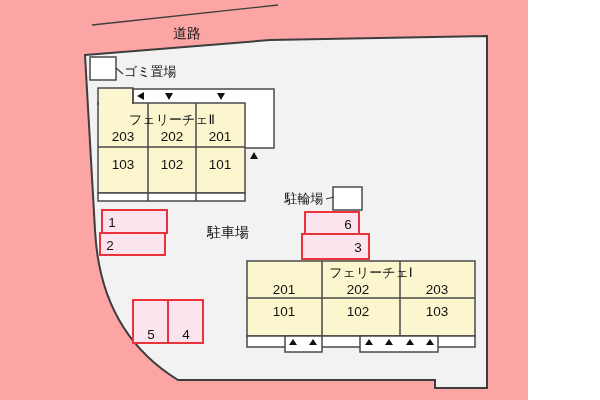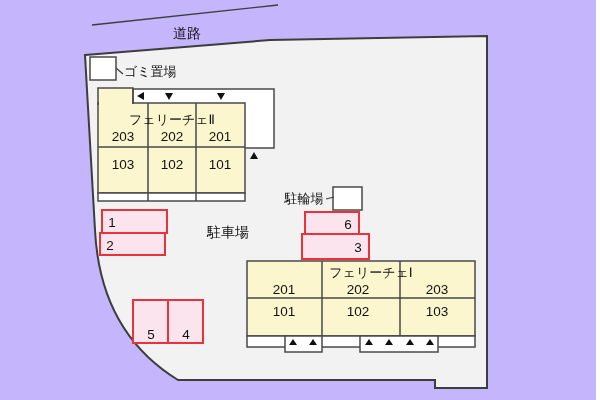--- a/index.html
+++ b/index.html
@@ -1,16 +1,16 @@
 <!DOCTYPE html>
 <html style="--outline: #3d3d3d; --property_fill: #f2f2f2; --building_fill: #fbf6cd; --building_border: #4a4a4a; --parking_fill: #fce4ee; --parking_border: #e8333a; --text: #111111; --white: #ffffff;"><head>
 <meta charset="utf-8">
 <style>
   html,body{margin:0;padding:0;background:#fff;}
-  .stage{width:596px;height:400px;position:relative;background:#c4b5fd;overflow:hidden;
+  .stage{width:528px;height:400px;position:relative;background:#fca5a5;overflow:hidden;
          font-family:"Liberation Sans",sans-serif;}
   svg text{font-family:"Liberation Sans",sans-serif;fill:var(--text);}
   .property{fill:var(--property_fill);stroke:var(--outline);stroke-width:2;}
   .roadline{stroke:var(--outline);stroke-width:1.3;fill:none;}
   .bldg-fill{fill:var(--building_fill);stroke:var(--building_border);stroke-width:1.5;}
   .bldg-fill-noborder{fill:var(--building_fill);stroke:none;}
   .bldg-line{stroke:var(--building_border);stroke-width:1.5;fill:none;}
   .whitebox{fill:var(--white);stroke:var(--building_border);stroke-width:1.5;}
   .parkbox{fill:var(--parking_fill);stroke:var(--parking_border);stroke-width:2;}
   .arrow{fill:var(--text);stroke:none;}

